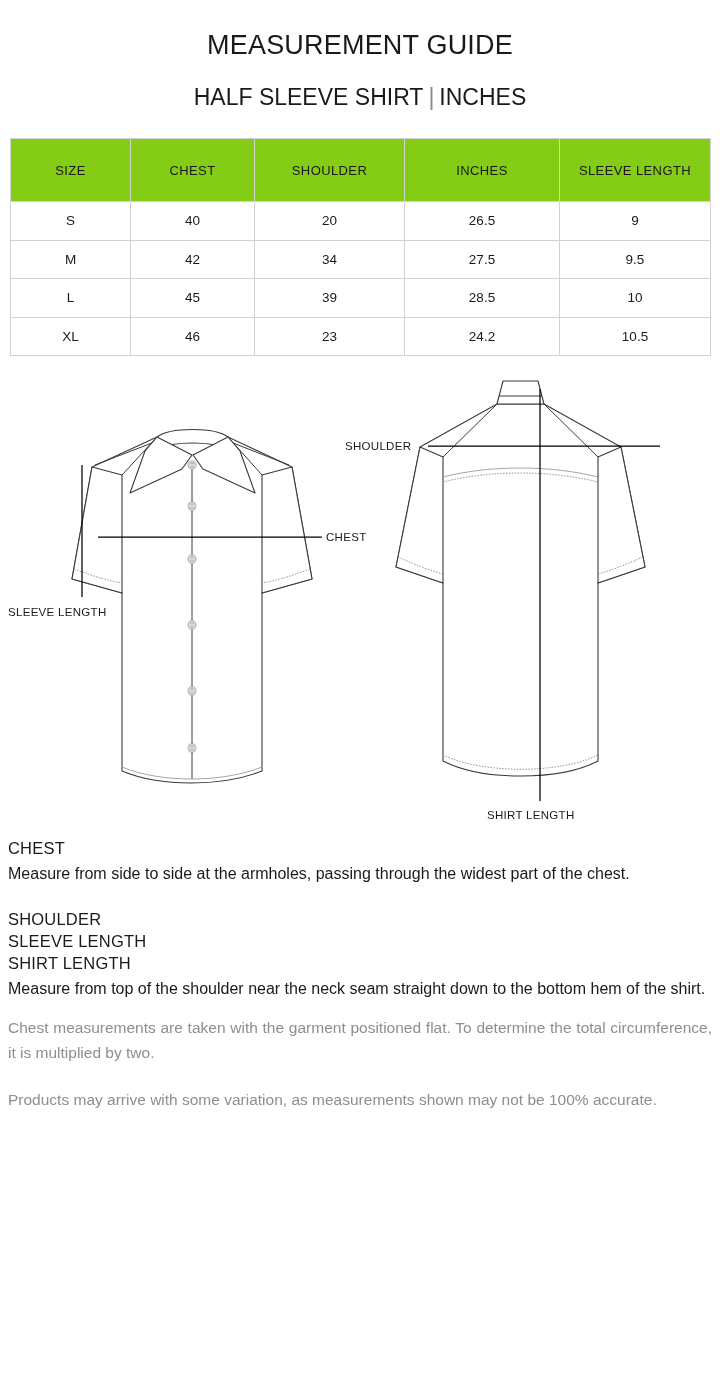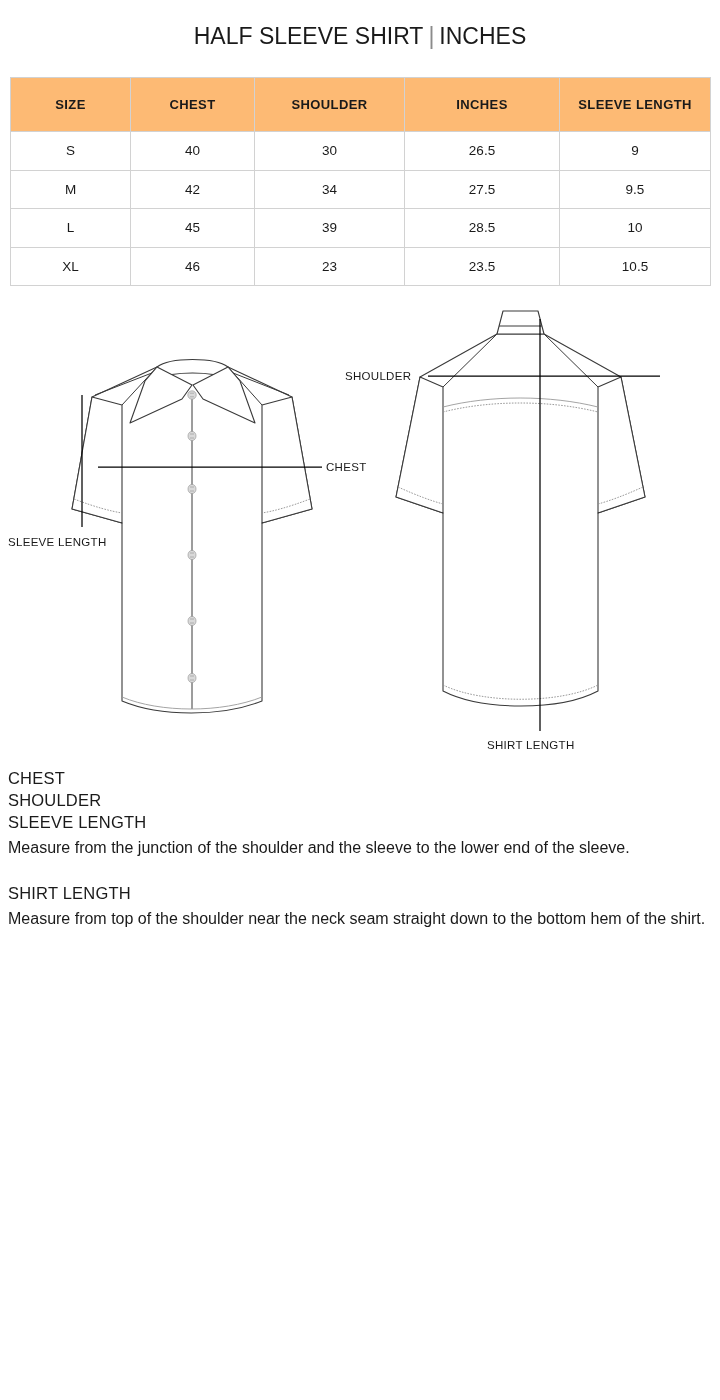--- a/index.html
+++ b/index.html
@@ -52,23 +52,23 @@
     table-layout: fixed;
   }
   table.size-table th,
   table.size-table td {
     border: 1px solid #d2d2d2;
     text-align: center;
     font-size: 13.5px;
     color: #1a1a1a;
   }
   table.size-table th {
-    background: #fdba74;
-    font-weight: bold;
-    height: 54px;
+    background: #84cc16;
+    font-weight: normal;
+    height: 63px;
     letter-spacing: 0.4px;
     font-size: 13px;
   }
   table.size-table td {
     height: 38.5px;
     font-weight: 400;
   }
   col.c-size { width: 120px; }
   col.c-chest { width: 124px; }
   col.c-shoulder { width: 150px; }
@@ -114,20 +114,21 @@
     margin-bottom: 22px;
   }
   .note:last-child { margin-bottom: 0; }
   .notes-block { margin-top: 14px; padding-bottom: 20px; }
 </style>
 </head>
 <body>
 
 <div class="page">
 
+  <div class="title">MEASUREMENT GUIDE</div>
 
   <div class="subtitle-wrap">
     <span>HALF SLEEVE SHIRT</span><span class="subtitle-sep">|</span><span>INCHES</span>
   </div>
 
   <div class="table-wrap">
     <table class="size-table">
       <colgroup>
         <col class="c-size">
           <col class="c-chest">
@@ -141,21 +142,21 @@
           <th>CHEST</th>
           <th>SHOULDER</th>
           <th>INCHES</th>
           <th>SLEEVE LENGTH</th>
         </tr>
       </thead>
       <tbody>
         <tr>
           <td>S</td>
           <td>40</td>
-          <td>30</td>
+          <td>20</td>
           <td>26.5</td>
           <td>9</td>
         </tr>
         <tr>
           <td>M</td>
           <td>42</td>
           <td>34</td>
           <td>27.5</td>
           <td>9.5</td>
         </tr>
@@ -163,21 +164,21 @@
           <td>L</td>
           <td>45</td>
           <td>39</td>
           <td>28.5</td>
           <td>10</td>
         </tr>
         <tr>
           <td>XL</td>
           <td>46</td>
           <td>23</td>
-          <td>23.5</td>
+          <td>24.2</td>
           <td>10.5</td>
         </tr>
       </tbody>
     </table>
   </div>
 
   <div class="diagram">
     <svg width="720" height="470" viewBox="0 0 720 470" xmlns="http://www.w3.org/2000/svg">
       <defs>
         <style>
@@ -302,31 +303,35 @@
 
       <text class="lbl" x="345" y="81">SHOULDER</text>
       <text class="lbl" x="487" y="450">SHIRT LENGTH</text>
     </svg>
   </div>
 
   <div class="content">
 
     <div class="sec">
       <div class="sec-title">CHEST</div>
+      <div class="sec-body">Measure from side to side at the armholes, passing through the widest part of the chest.</div>
     </div>
 
     <div class="sec">
       <div class="sec-title">SHOULDER</div>
     </div>
 
     <div class="sec">
       <div class="sec-title">SLEEVE LENGTH</div>
-      <div class="sec-body">Measure from the junction of the shoulder and the sleeve to the lower end of the sleeve.</div>
     </div>
 
     <div class="sec">
       <div class="sec-title">SHIRT LENGTH</div>
       <div class="sec-body last">Measure from top of the shoulder near the neck seam straight down to the bottom hem of the shirt.</div>
     </div>
 
+    <div class="notes-block">
+      <div class="note">Chest measurements are taken with the garment positioned flat. To determine the total circumference, it is multiplied by two.</div>
+      <div class="note">Products may arrive with some variation, as measurements shown may not be 100% accurate.</div>
+    </div>
   </div>
 
 </div>
 
 </body></html>

